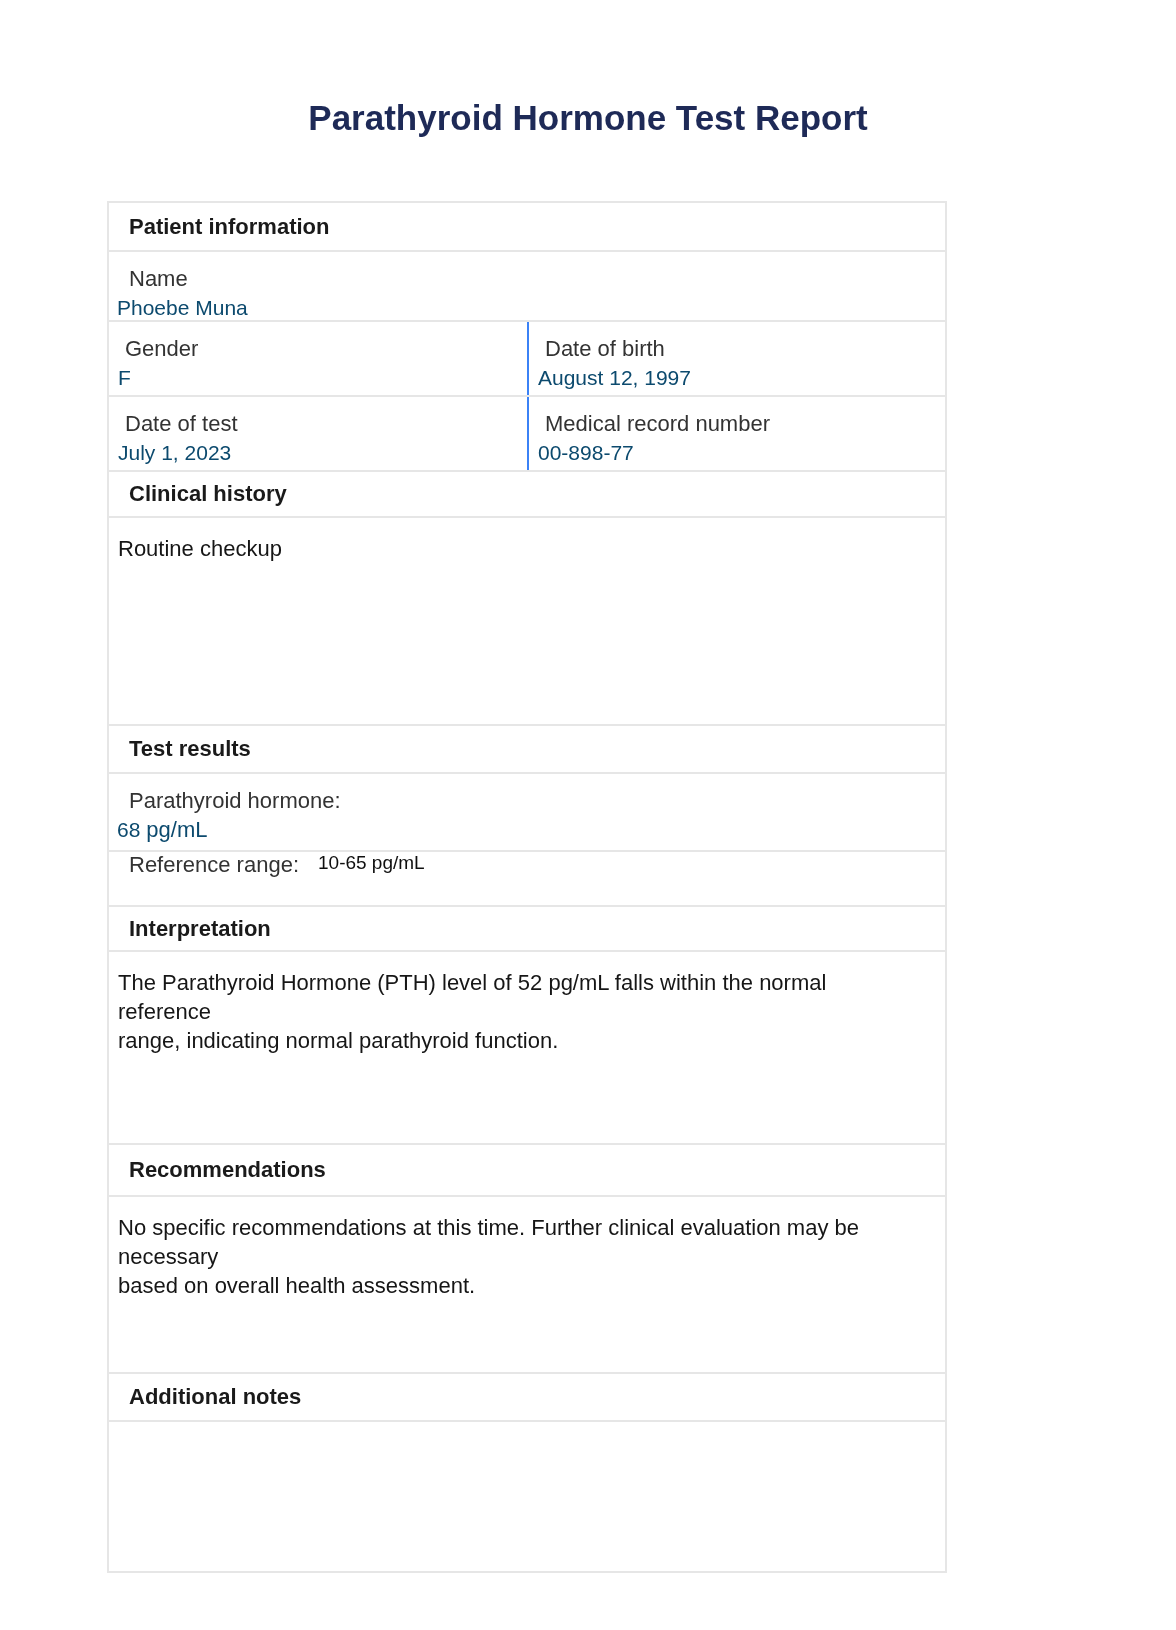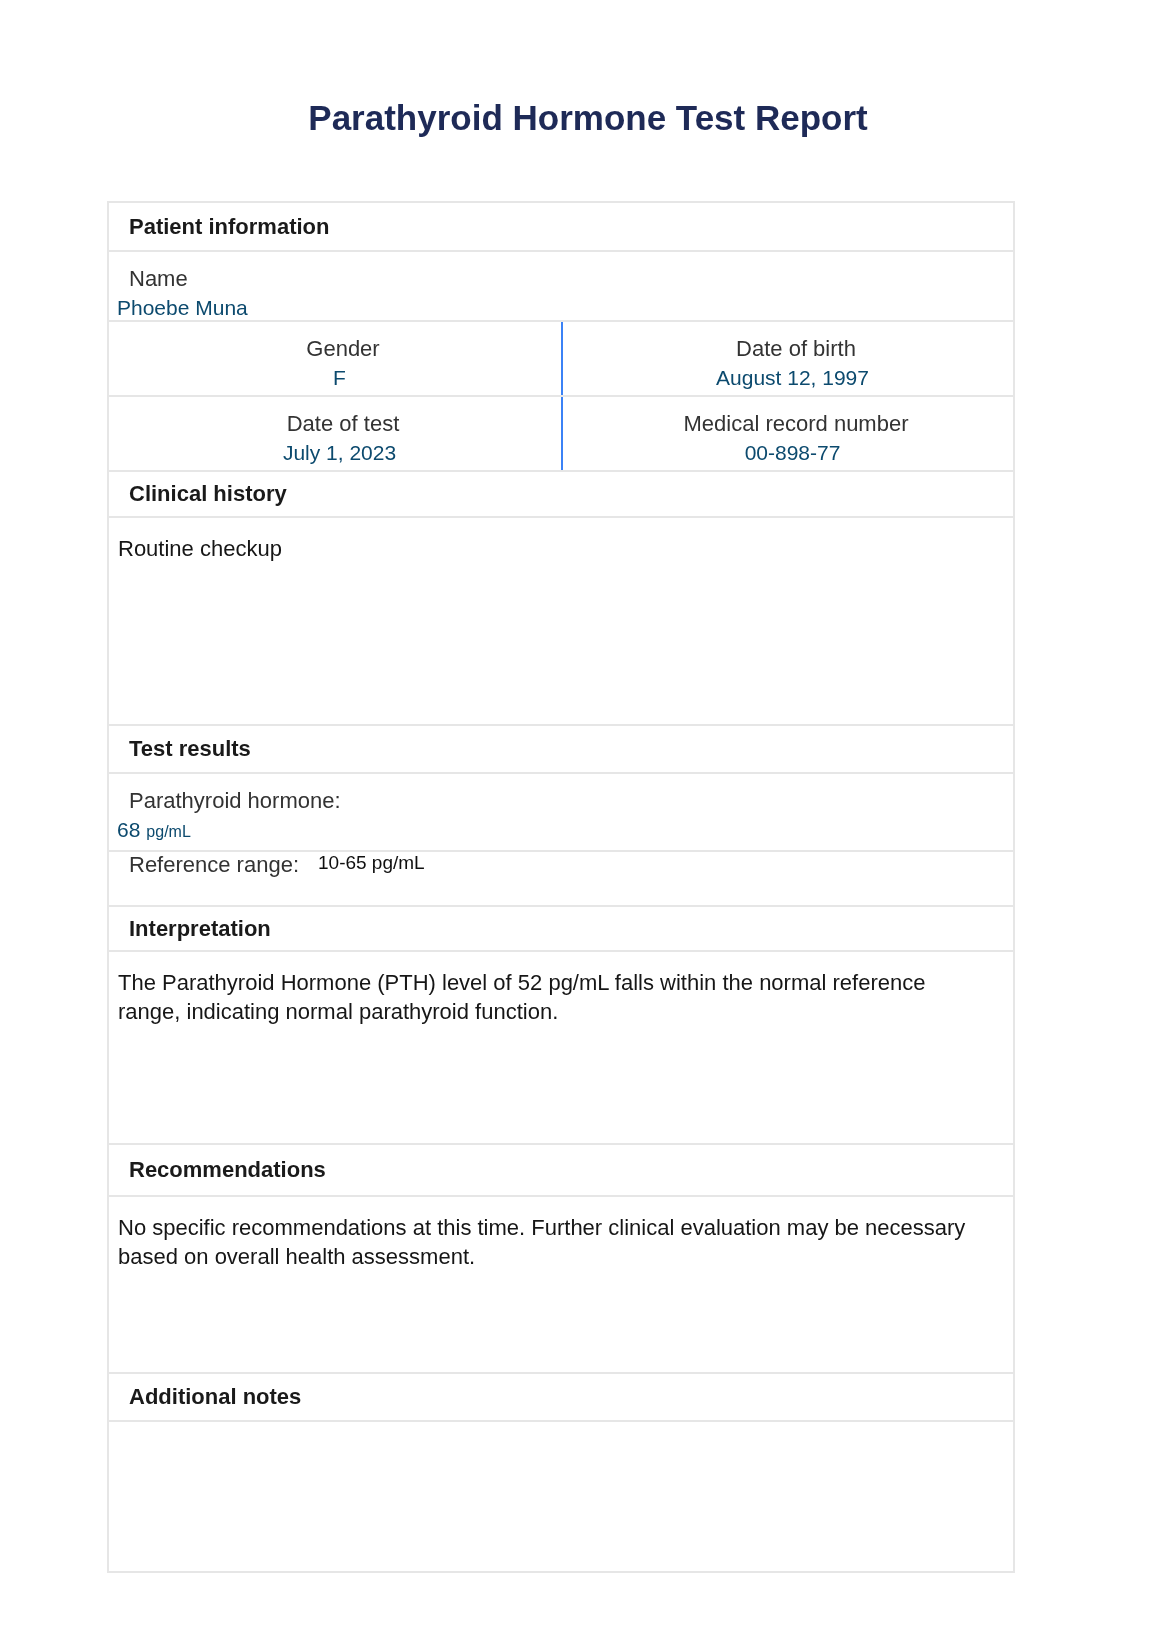--- a/index.html
+++ b/index.html
@@ -16,44 +16,44 @@
     padding-top: 96px;
     text-align: center;
     font-size: 35px;
     line-height: 44px;
     font-weight: 700;
     color: #1e2a57;
   }
   .report-table {
     box-sizing: border-box;
     margin: 61px 0 0 107px;
-    width: 908px;
+    width: 840px;
     border: 2px solid #e6e6e6;
     background: #ffffff;
   }
   .row { box-sizing: border-box; overflow: hidden; }
   .row + .row { border-top: 2px solid #e6e6e6; }
 
   .header-row { display: flex; align-items: center; padding-left: 20px; }
   .header-text { font-size: 22px; font-weight: 700; color: #1a1a1a; }
 
   .field-row { padding-top: 12px; }
   .field-label { font-size: 22px; color: #333333; line-height: 29px; padding-left: 20px; }
   .field-value { font-size: 21px; color: #0c4a6e; line-height: 29px; padding-left: 8px; }
 
-  .cols { display: grid; grid-template-columns: 1fr 1fr; padding-top: 0; text-align: center; }
+  .cols { display: grid; grid-template-columns: 1fr 1fr; padding-top: 0; }
   .col { padding-top: 12px; }
   .col2 { border-left: 2px solid #3b82f6; }
   .col .field-label { padding-left: 16px; }
   .col .field-value { padding-left: 9px; }
 
   .content-row { padding: 16px 28px 0 9px; }
   .para { font-size: 22px; color: #161616; line-height: 29px; white-space: pre-line; }
 
-  .unit { font-size: 16px; margin-left: 6px; }
+  .unit { font-size: 22px; margin-left: 6px; }
 
   .reference-row { display: flex; padding-left: 20px; }
   .ref-label { font-size: 22px; color: #333333; }
   .ref-value { font-size: 19px; color: #0f0f0f; margin-left: 19px; }
 </style>
 </head>
 <body>
 
 <div class="page">
 

